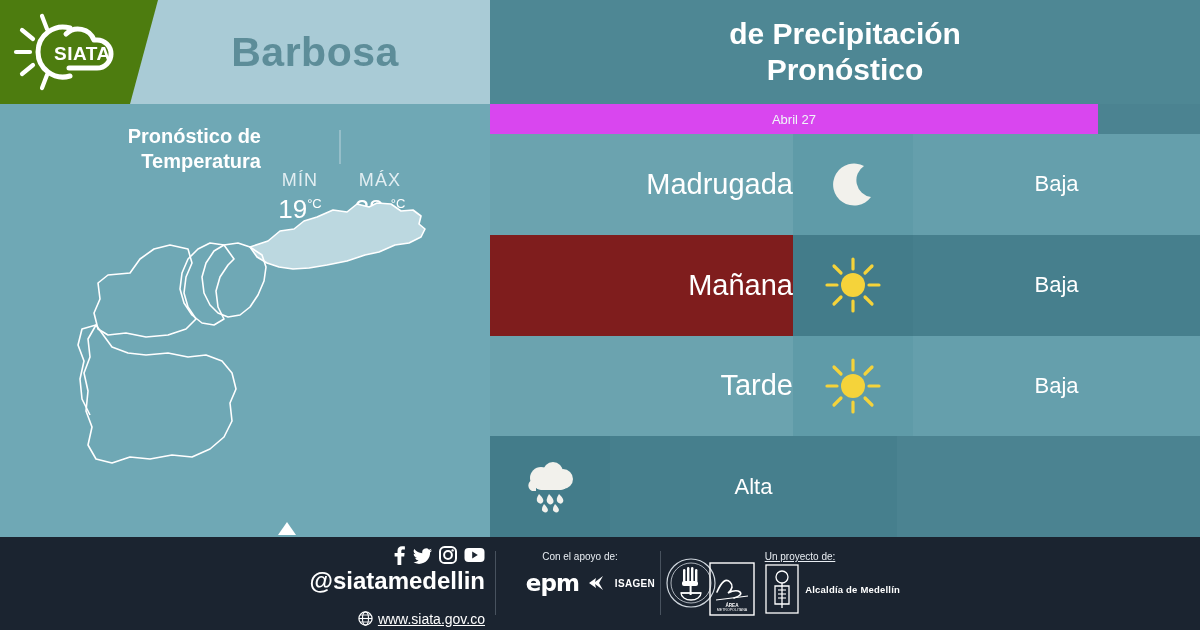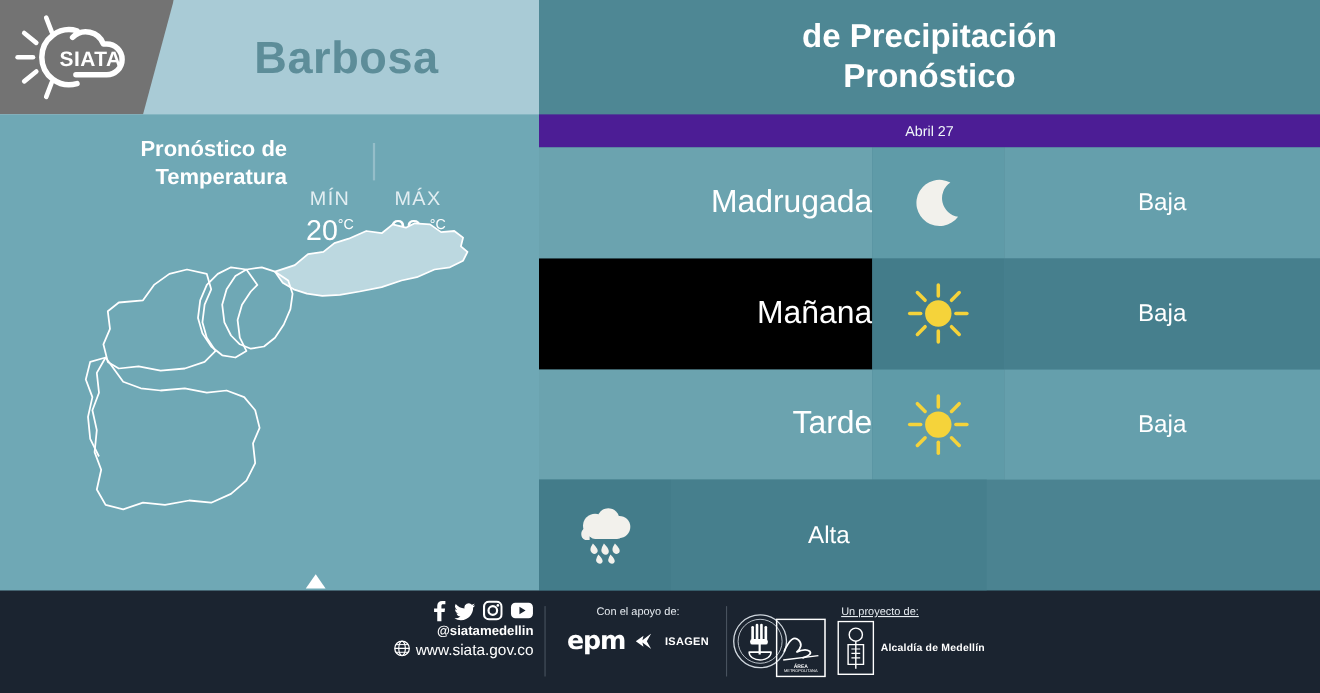--- a/index.html
+++ b/index.html
@@ -20,21 +20,21 @@
     background:#a9cbd6;
   }
   #city-name{
     position:absolute; left:140px; top:0; width:350px; height:104px;
     display:flex; align-items:center; justify-content:center;
     font-size:41px; font-weight:bold; color:#5d8d99;
     letter-spacing:.5px;
   }
   #logo-badge{
     position:absolute; left:0; top:0; width:158px; height:104px;
-    background:#737373;
+    background:#4d7c0f;
     clip-path: polygon(0 0, 158px 0, 130px 104px, 0 104px);
     z-index:3;
   }
   #logo-badge svg{ position:absolute; left:8px; top:8px; }
 
   
   #temp-block{
     position:absolute; left:0; top:110px; width:490px; height:82px;
     display:flex; align-items:flex-start; justify-content:center;
     padding-left:10px;
@@ -70,57 +70,57 @@
   #fc-header{
     position:absolute; left:0; top:0; width:710px; height:104px;
     background:#4e8794;
     display:flex; flex-direction:column; align-items:center; justify-content:center;
   }
   #fc-title{
     font-size:30px; font-weight:bold; color:#ffffff; text-align:center;
     line-height:1.2;
   }
   #fc-date-band{
-    position:absolute; left:0; top:104px; width:710px; height:30px;
-    background:#4c1d95; display:flex; align-items:center; justify-content:center;
+    position:absolute; left:0; top:104px; width:608px; height:30px;
+    background:#d946ef; display:flex; align-items:center; justify-content:center;
   }
   #fc-date{ font-size:13px; color:#f0f7f9; }
 
   #fc-rows{ position:absolute; left:0; top:134px; width:710px; height:403px; }
   .fc-row{ display:flex; height:100.75px; width:710px; }
   .fc-row.light .c-period{ background:#6ba3af; }
   .fc-row.light .c-icon  { background:#5f9ba8; }
   .fc-row.light .c-value { background:#659fac; }
-  .fc-row.dark  .c-period{ background:#000000; }
+  .fc-row.dark  .c-period{ background:#7f1d1d; }
   .fc-row.dark  .c-icon  { background:#437c8a; }
   .fc-row.dark  .c-value { background:#467f8d; }
   .c-period{ width:303px; display:flex; align-items:center; justify-content:flex-end; }
   .c-icon  { width:120px; display:flex; align-items:center; justify-content:center; }
   .c-value { width:287px; display:flex; align-items:center; justify-content:center; }
   .period-label{ font-size:29px; color:#ffffff; font-weight:400; }
   .value-label { font-size:22px; color:#ffffff; font-weight:400; }
 
   
   #footer{
     position:absolute; left:0; top:537px; width:1200px; height:93px;
     background:#1b2430;
   }
   #social{
     position:absolute; left:300px; top:8px; width:185px; text-align:right; color:#fff;
   }
   #social-icons{ display:flex; gap:7px; justify-content:flex-end; align-items:center; height:20px; }
-  #handle{ font-size:12px; font-weight:bold; color:#ffffff; line-height:1.15; margin-top:2px; }
-  #web-line{ display:flex; gap:5px; justify-content:flex-end; align-items:center; margin-top:1px; }
+  #handle{ font-size:24px; font-weight:bold; color:#ffffff; line-height:1.15; margin-top:2px; }
+  #web-line{ display:flex; gap:5px; justify-content:flex-end; align-items:center; margin-top:16px;text-decoration:underline; }
   #web{ font-size:14px; color:#ffffff; }
   .fdiv{ position:absolute; top:14px; width:1px; height:64px; background:#48525e; }
   #sup-block{ position:absolute; left:505px; top:14px; width:150px; text-align:center; color:#fff; }
   #sup-label{ font-size:10px; color:#e8edf2; margin-bottom:8px; }
   #proj-block{ position:absolute; left:700px; top:14px; width:200px; text-align:center; color:#fff; }
   #proj-label{ font-size:10px; color:#e8edf2; margin-bottom:0;text-decoration:underline; }
-  .logo-row{ display:flex; align-items:center; justify-content:center; gap:10px; }
+  .logo-row{ display:flex; align-items:center; justify-content:flex-end; gap:10px; }
   #alcaldia-text{ font-size:9.5px; font-weight:bold; color:#fff; letter-spacing:.2px; }
   .epm-word{ font-size:23px; font-weight:bold; color:#fff; letter-spacing:-1px; font-family:"DejaVu Sans", sans-serif; }
   .isagen-word{ font-size:10px; font-weight:bold; color:#fff; letter-spacing:.3px; }
 </style>
 </head>
 <body>
 
 <div id="stage">
 
   <div id="left-panel">
@@ -145,21 +145,21 @@
     </div>
 
     <div id="temp-block">
       <div id="temp-title">
         <div>Pronóstico de</div>
         <div>Temperatura</div>
       </div>
       <div class="temp-item">
         <div class="temp-label">MÍN</div>
         <div class="temp-value">
-          <span>20</span><sup>°C</sup>
+          <span>19</span><sup>°C</sup>
         </div>
       </div>
       <div id="temp-sep"></div>
       <div class="temp-item">
         <div class="temp-label">MÁX</div>
         <div class="temp-value">
           <span>28</span> <sup>°C</sup>
         </div>
       </div>
     </div>

